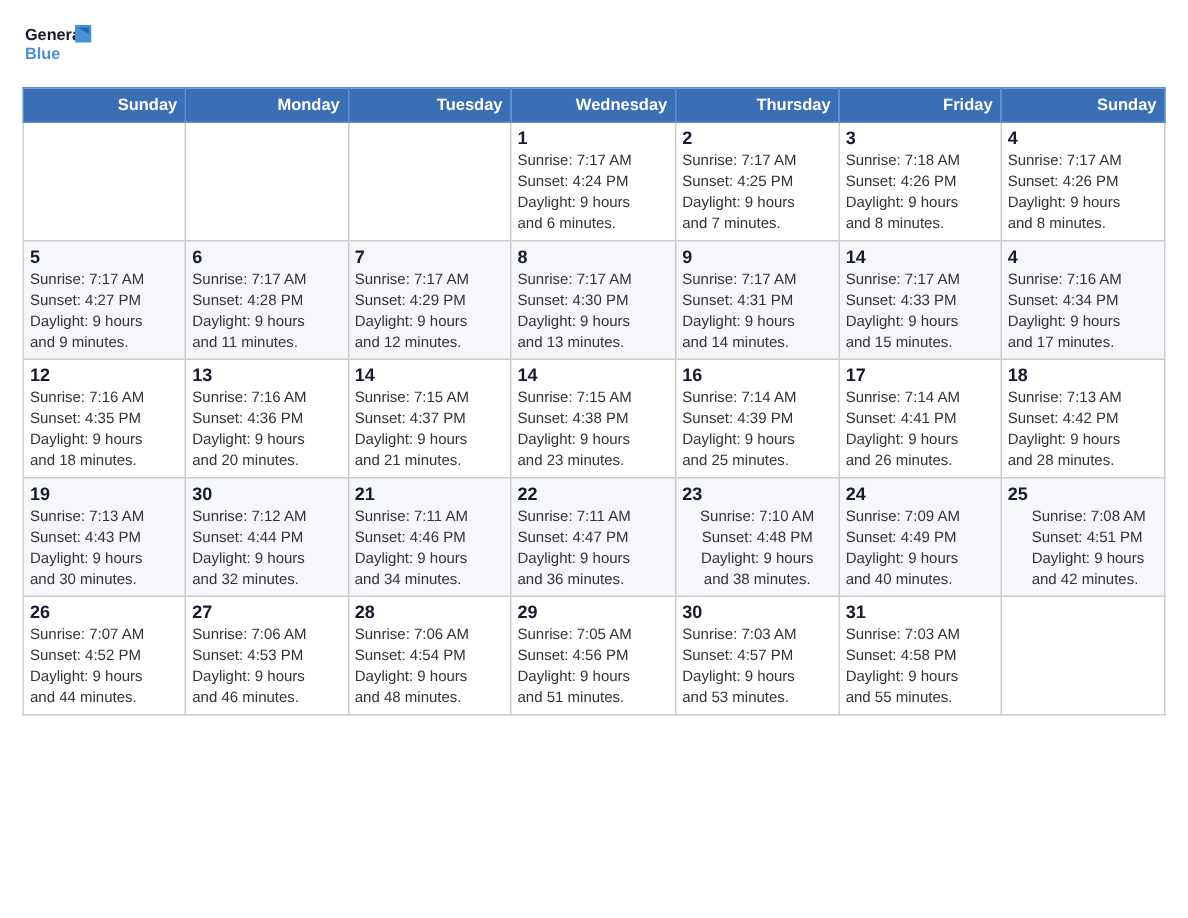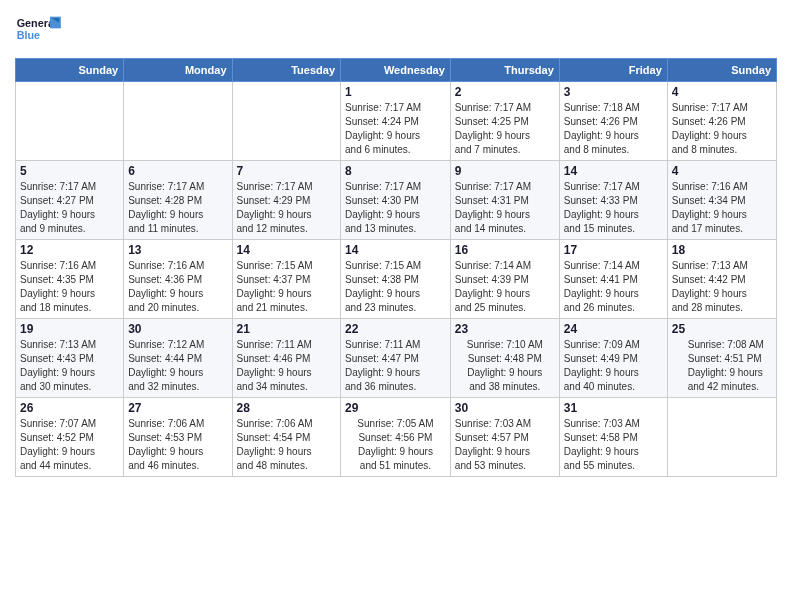--- a/index.html
+++ b/index.html
@@ -315,21 +315,21 @@
           </td>
           <td>
             <span class="day-number">28</span>
             <div class="day-info" style="white-space: pre-line;">Sunrise: 7:06 AM
 Sunset: 4:54 PM
 Daylight: 9 hours
 and 48 minutes.</div>
           </td>
           <td>
             <span class="day-number">29</span>
-            <div class="day-info" style="white-space: pre-line; text-align: center;">Sunrise: 7:05 AM
+            <div class="day-info" style="white-space: pre-line;">Sunrise: 7:05 AM
 Sunset: 4:56 PM
 Daylight: 9 hours
 and 51 minutes.</div>
           </td>
           <td>
             <span class="day-number">30</span>
             <div class="day-info" style="white-space: pre-line;">Sunrise: 7:03 AM
 Sunset: 4:57 PM
 Daylight: 9 hours
 and 53 minutes.</div>

